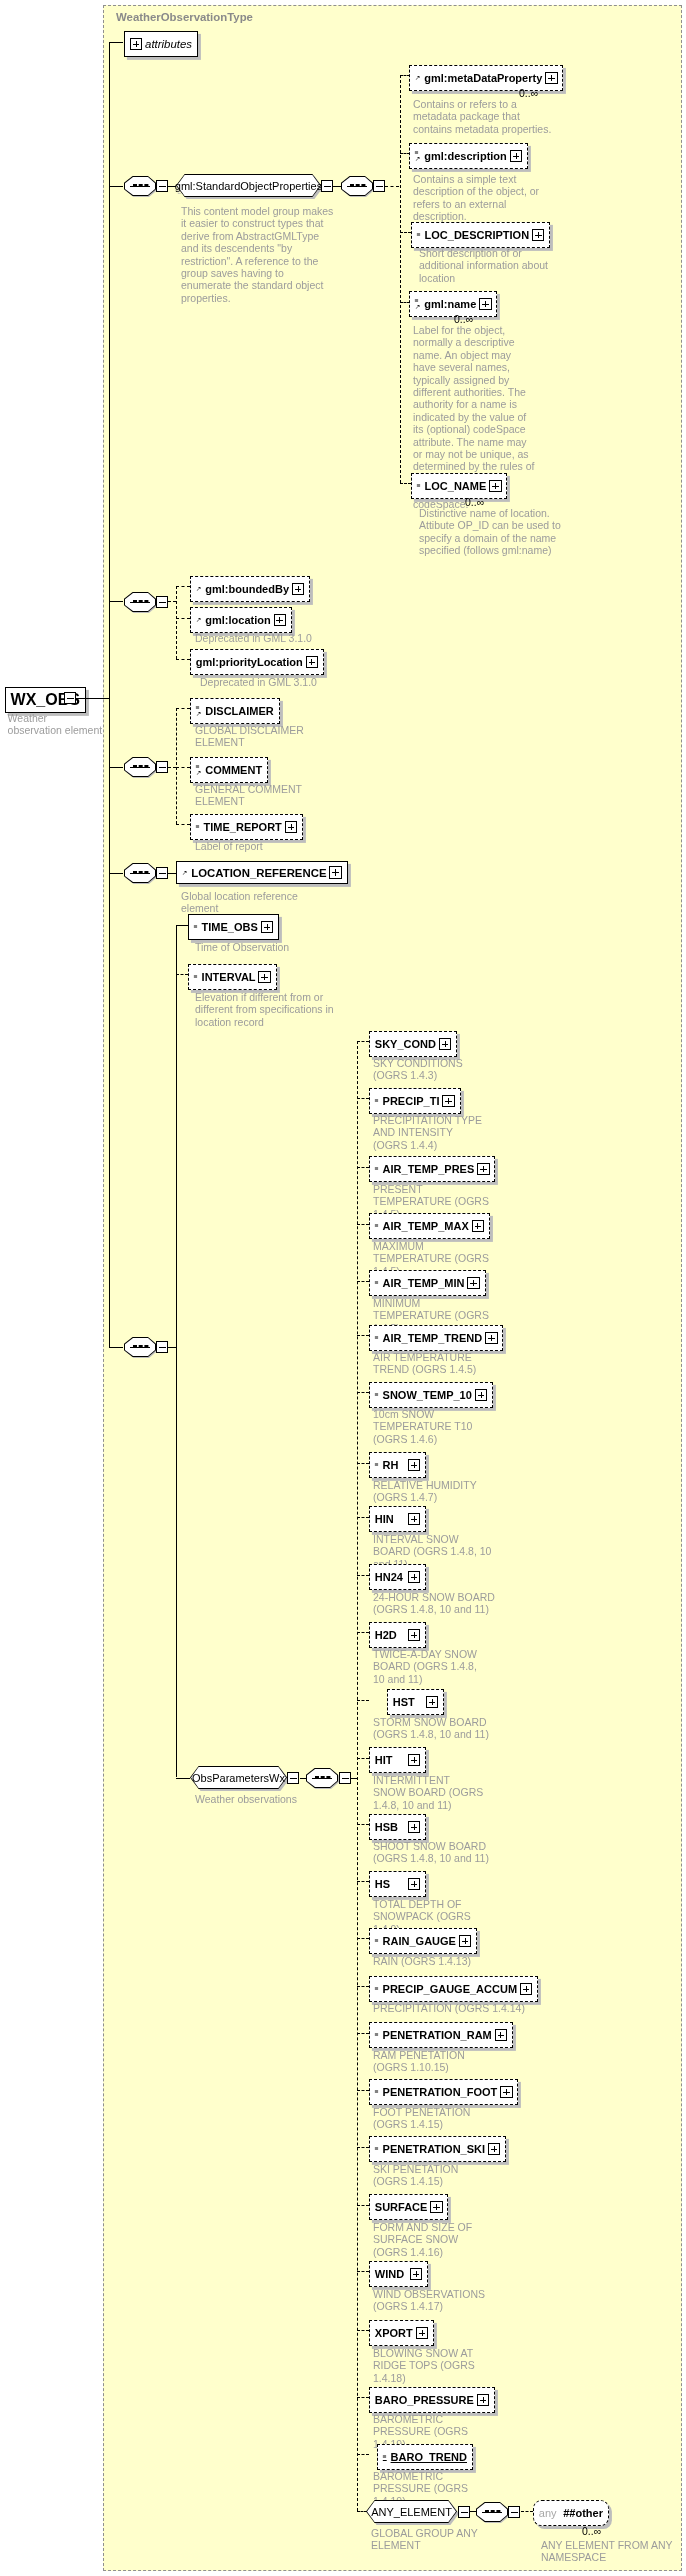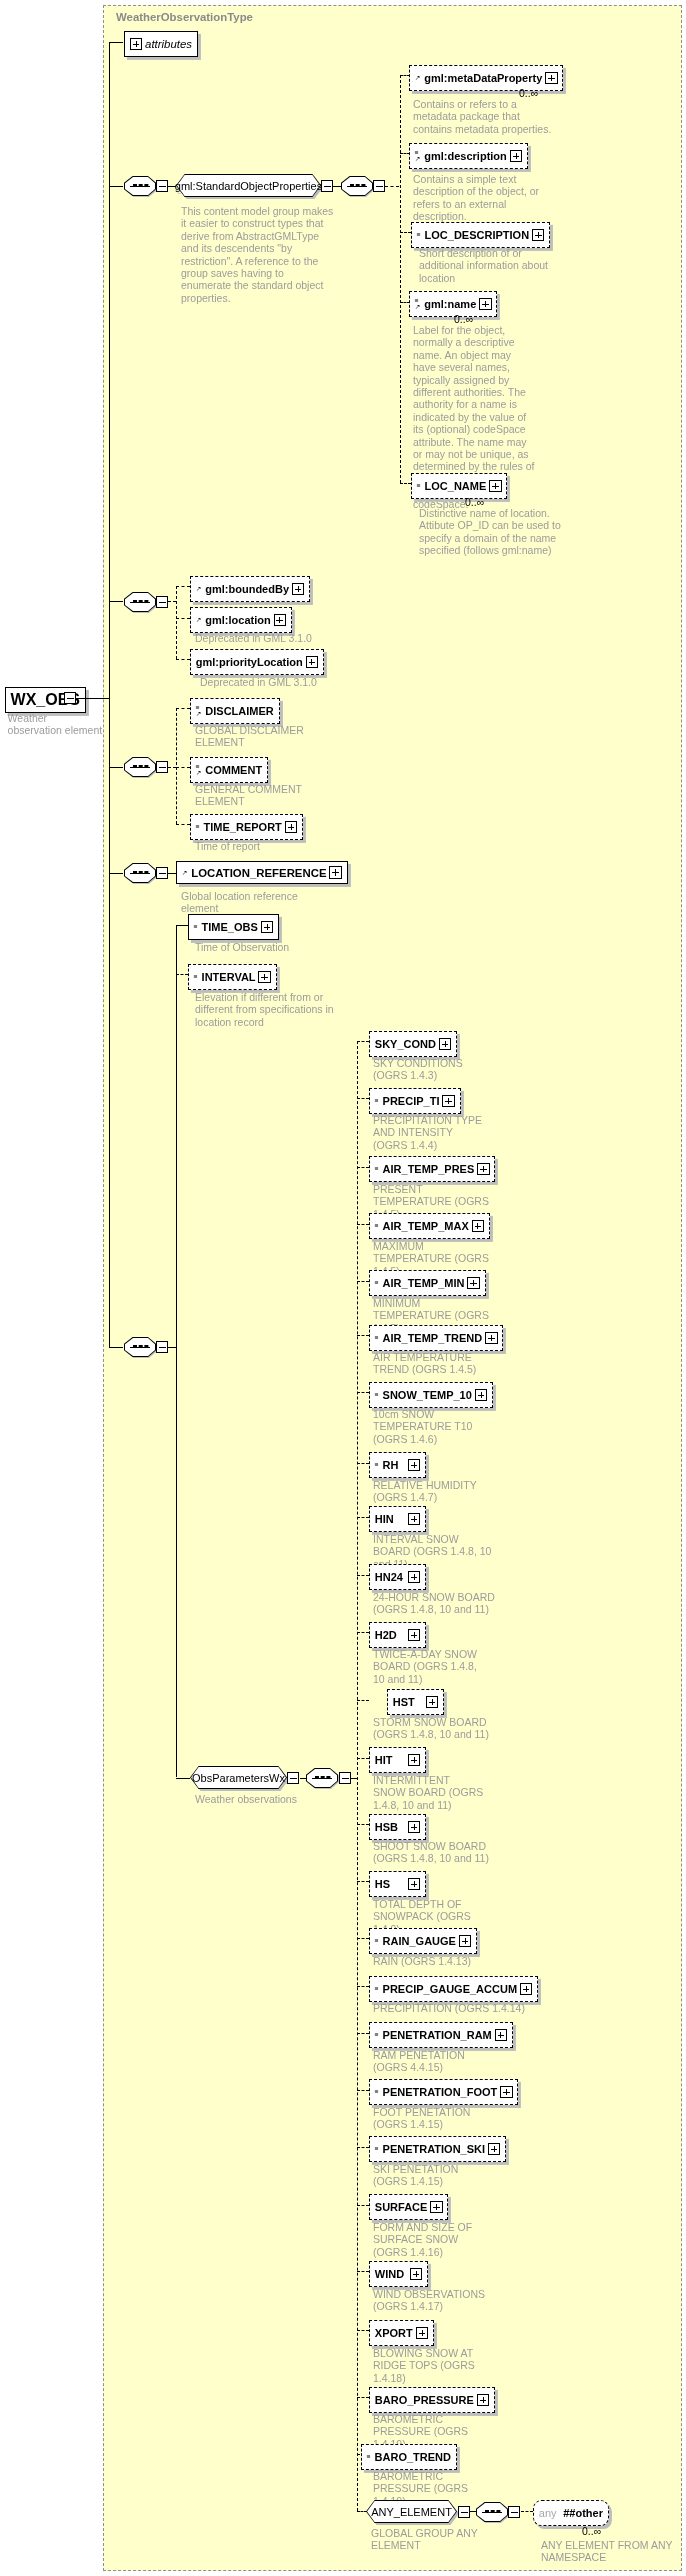--- a/index.html
+++ b/index.html
@@ -214,21 +214,21 @@
   <div class="ann" style="left:195px;top:783px;width:128px;">GENERAL COMMENT ELEMENT</div>
 
   <div class="hl d" style="left:176px;top:824px;width:14.3px;"></div>
   <div class="el dashed" style="left:190px;top:814px;">
     <span class="mks">
         <span class="mk-doc"></span>
       </span>
     <span>TIME_REPORT</span>
     <span class="pm plus"></span>
   </div>
-  <div class="ann" style="left:195px;top:840px;width:143px;">Time of report</div>
+  <div class="ann" style="left:195px;top:840px;width:143px;">Label of report</div>
 
   <div class="hl" style="left:109px;top:873px;width:14.3px;"></div>
   <div class="seq" style="left:124px;top:863px;">
       <b></b>
     </div>
   <div class="pm abs" style="left:156px;top:867px;"></div>
   <div class="hl" style="left:168px;top:873px;width:7.6px;"></div>
   <div class="el" style="left:176px;top:861px;height:23px;font-size:11.4px;">
     <span class="mks">
         <span class="mk-ref"></span>
@@ -429,21 +429,21 @@
   <div class="ann" style="left:373px;top:2002px;width:152px;">PRECIPITATION (OGRS 1.4.14)</div>
 
   <div class="hl d" style="left:357px;top:2033px;width:12.4px;"></div>
   <div class="el dashed" style="left:369px;top:2022px;">
     <span class="mks">
         <span class="mk-doc"></span>
       </span>
     <span>PENETRATION_RAM</span>
     <span class="pm plus"></span>
   </div>
-  <div class="ann" style="left:373px;top:2049px;width:119px;">RAM PENETATION (OGRS 4.4.15)</div>
+  <div class="ann" style="left:373px;top:2049px;width:119px;">RAM PENETATION (OGRS 1.10.15)</div>
 
   <div class="hl d" style="left:357px;top:2090px;width:12.4px;"></div>
   <div class="el dashed" style="left:369px;top:2079px;">
     <span class="mks">
         <span class="mk-doc"></span>
       </span>
     <span>PENETRATION_FOOT</span>
     <span class="pm plus"></span>
   </div>
   <div class="ann" style="left:373px;top:2106px;width:112px;">FOOT PENETATION (OGRS 1.4.15)</div>
@@ -480,21 +480,21 @@
   <div class="ann" style="left:373px;top:2347px;width:112px;">BLOWING SNOW AT RIDGE TOPS (OGRS 1.4.18)</div>
 
   <div class="hl d" style="left:357px;top:2397px;width:12.4px;"></div>
   <div class="el dashed" style="left:369px;top:2387px;">
     <span>BARO_PRESSURE</span>
     <span class="pm plus"></span>
   </div>
   <div class="ann" style="left:373px;top:2413px;width:124px;">BAROMETRIC PRESSURE (OGRS 1.4.19)</div>
 
   <div class="hl d" style="left:357px;top:2454px;width:12.4px;"></div>
-  <div class="el dashed" style="left:361px;top:2444px;">
+  <div class="el dashed" style="left:377px;top:2444px;text-decoration:underline;">
     <span class="mks">
         <span class="mk-doc"></span>
       </span>
     <span>BARO_TREND</span>
   </div>
   <div class="ann" style="left:373px;top:2470px;width:124px;">BAROMETRIC PRESSURE (OGRS 1.4.19)</div>
 
   <div class="hl d" style="left:357px;top:2511px;width:9.5px;"></div>
   <div class="grp" style="left:366px;top:2500px;width:91px;">
     <div class="shape"></div>

